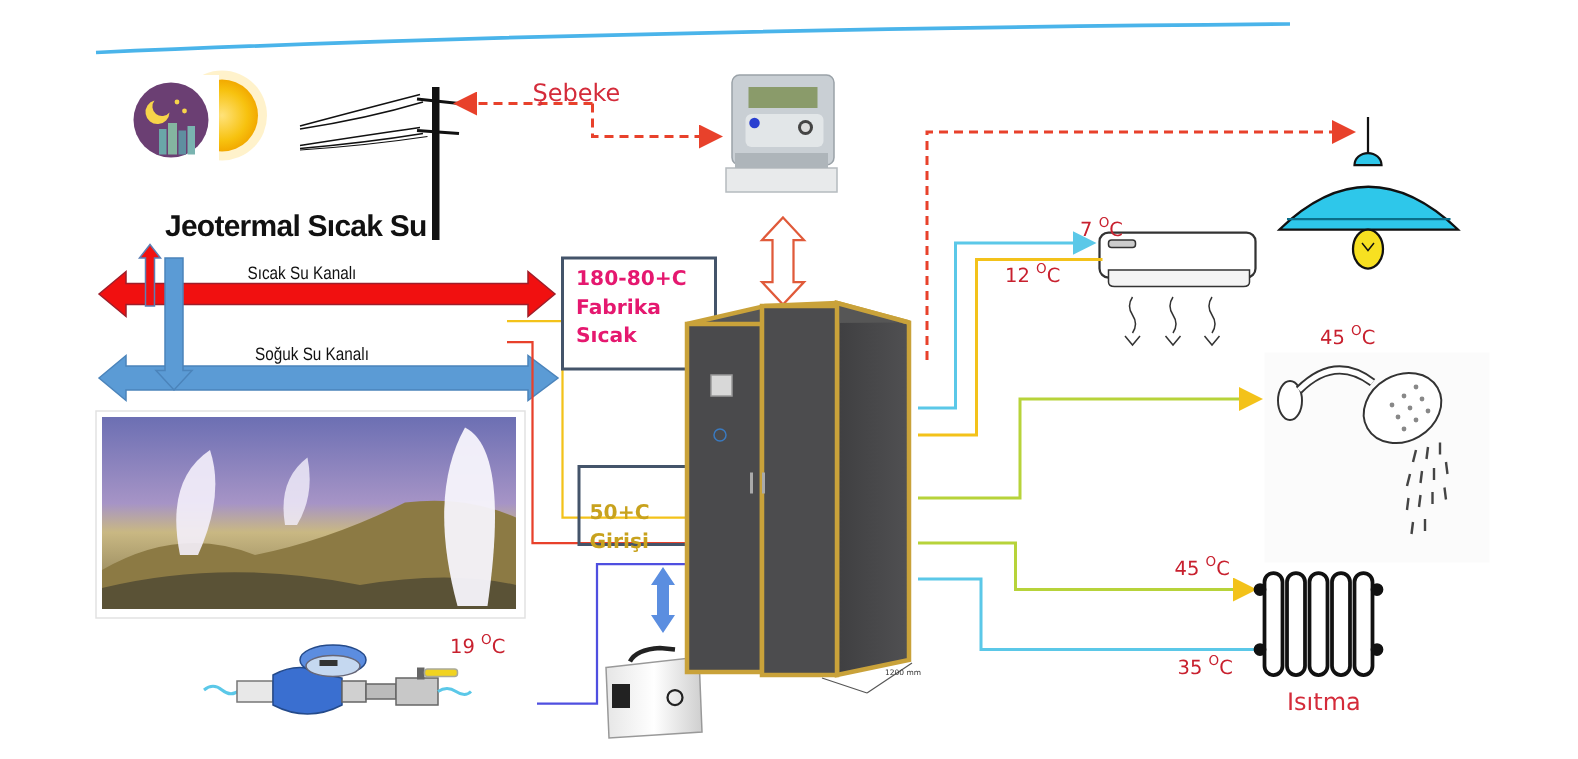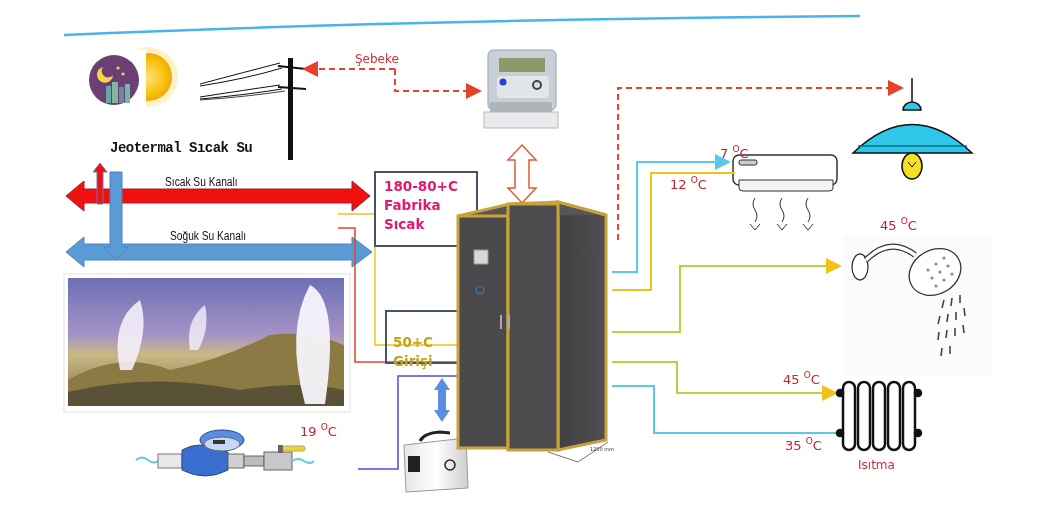--- a/index.html
+++ b/index.html
@@ -1,25 +1,25 @@
 <!DOCTYPE html>
 <html><head>
 <meta charset="utf-8">
 <style>
   html, body { margin:0; padding:0; background:#ffffff; }
   body { width:1052px; height:506px; position:relative; overflow:hidden; font-family:"Liberation Sans", sans-serif; }
   svg#diagram { position:absolute; left:0; top:0; width:1052px; height:506px; }
   .lbl { position:absolute; white-space:nowrap; font-family:"DejaVu Sans", sans-serif; }
   .temp { color:#c8202e; font-size:13px; }
   .temp sup { font-size:9px; vertical-align:top; position:relative; top:-2px; }
-  .title { font-family:Liberation Mono, monospace; font-weight:bold; font-size:14px; color:#111; letter-spacing:-0.5px; }
+  .title { font-family:Liberation Sans, sans-serif; font-weight:bold; font-size:20px; color:#111; letter-spacing:-0.5px; }
   .chan { font-family:"Liberation Sans", sans-serif; font-size:12px; color:#111; transform:scaleX(0.85); transform-origin:left; }
   .pinkbox { font-family:"DejaVu Sans", sans-serif; font-weight:bold; font-size:13.5px; color:#e5186f; line-height:19px; }
   .goldbox { font-family:"DejaVu Sans", sans-serif; font-weight:bold; font-size:13.5px; color:#c8a21d; line-height:19px;margin-top:18px; }
-  .red-label { color:#d42b3a; font-size:12px; }
+  .red-label { color:#d42b3a; font-size:16px; }
   .dim { font-size:5px; color:#333; }
 </style>
 </head>
 <body>
 
 <svg id="diagram" viewBox="0 0 1052 506">
   <defs>
     <radialGradient id="sunGrad" cx="50%" cy="50%" r="50%">
       <stop offset="0%" stop-color="#ffe27a"></stop>
       <stop offset="70%" stop-color="#f7c20f"></stop>

